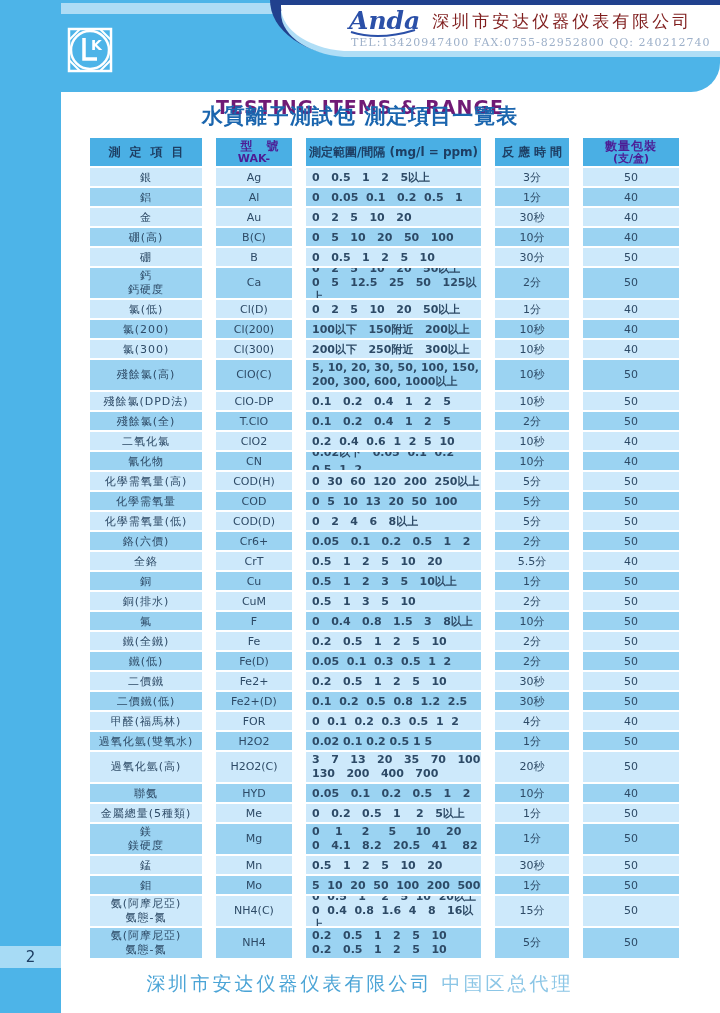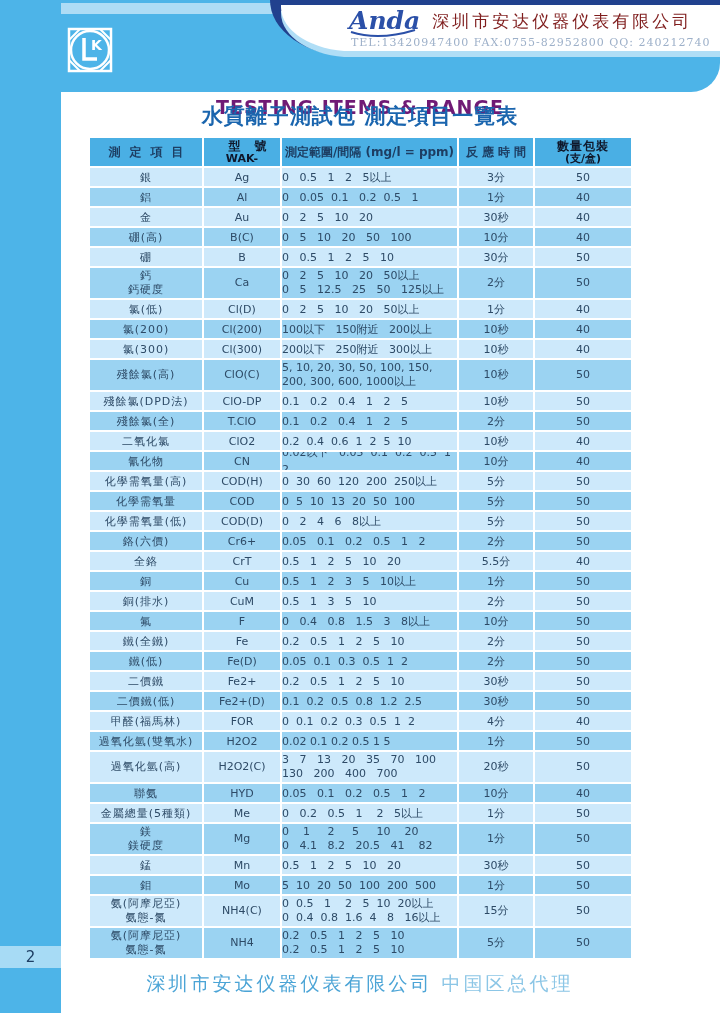--- a/index.html
+++ b/index.html
@@ -33,35 +33,35 @@
              color:#1d3e63;font-size:15px;text-align:center;line-height:22px;}
 
   
   .title-en{position:absolute;top:96px;left:61px;width:598px;text-align:center;
             color:#701a75;font-size:19px;font-weight:bold;letter-spacing:1px;}
   .title-zh{position:absolute;top:102px;left:61px;width:598px;text-align:center;
             color:#1a65ae;font-size:21px;font-weight:bold;letter-spacing:1px;}
 
   
   .table{position:absolute;top:138px;left:90px;width:541px;}
-  .trow,.thead{display:grid;grid-template-columns:112px 76px 175px 74px 96px;column-gap:2px;
+  .trow,.thead{display:grid;grid-template-columns:112px 76px 175px 74px 96px;column-gap:14px;
                margin-bottom:2px;}
   .thead{height:28px;}
   .trow{height:18px;}
   .trow.double{height:30px;}
   .cell{display:flex;align-items:center;justify-content:center;white-space:pre-wrap;
         font-size:11px;line-height:17px;color:#2d4a66;overflow:hidden;}
   .trow.double .cell{line-height:14px;}
-  .c-range{justify-content:flex-start;text-align:left;}
+  .c-range{justify-content:flex-start;padding-left:6px;text-align:left;font-weight:bold;}
   .c-item{letter-spacing:1px;text-align:center;}
   .light .cell{background:#cde9fb;}
   .dark .cell{background:#9bd3f2;}
   .thead .cell{background:#4aafe4;color:#1d3e63;font-weight:bold;font-size:12px;line-height:13px;}
   .h-stack{display:flex;flex-direction:column;align-items:center;justify-content:center;background:#4aafe4;
-           color:#0f172a;font-weight:bold;}
+           color:#4c1d95;font-weight:bold;}
   .h-stack .l1{font-size:12px;line-height:13px;letter-spacing:1px;}
   .h-stack .l2{font-size:11px;line-height:12px;}
   .h-item{letter-spacing:9px;text-indent:9px;}
   .h-time{letter-spacing:4px;text-indent:4px;}
   .h-model-l1{letter-spacing:12px;text-indent:12px;}
 
   
   .footer{position:absolute;top:971px;left:61px;width:598px;text-align:center;
           font-family:"DejaVu Serif","Liberation Serif",serif;font-size:19px;letter-spacing:3px;}
   .footer .primary{color:#4ba4d6;}

